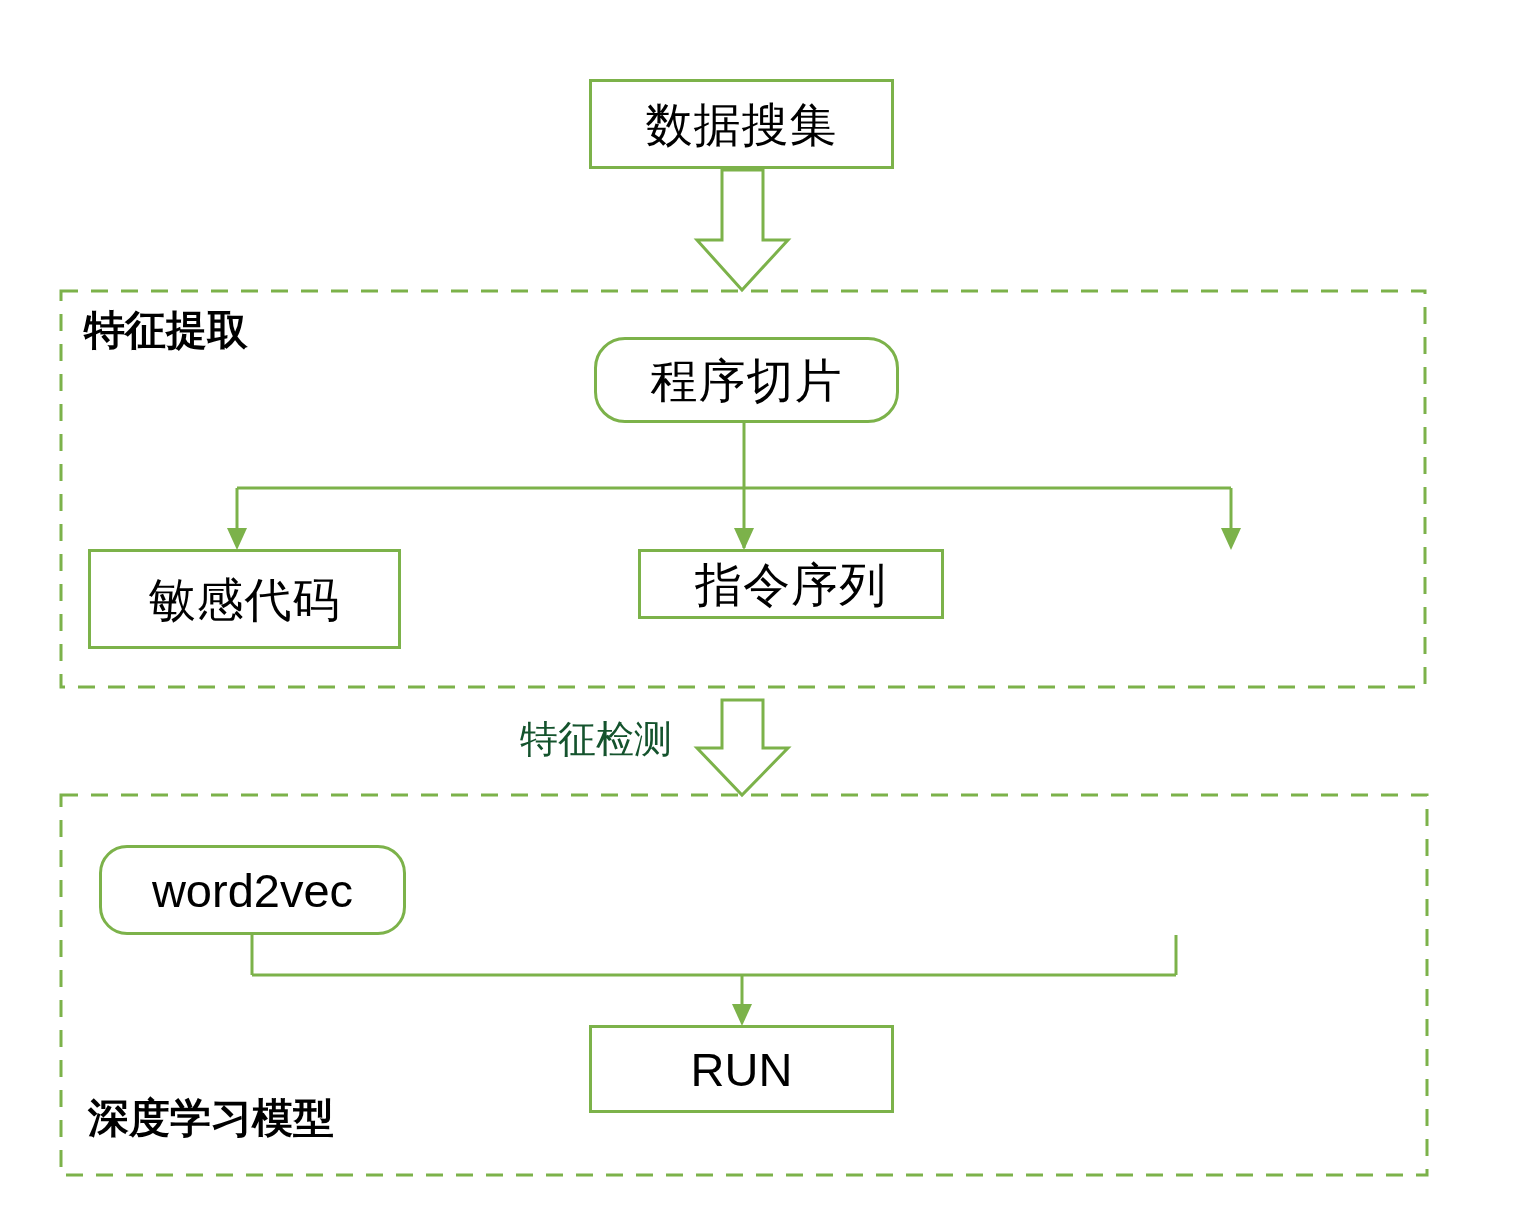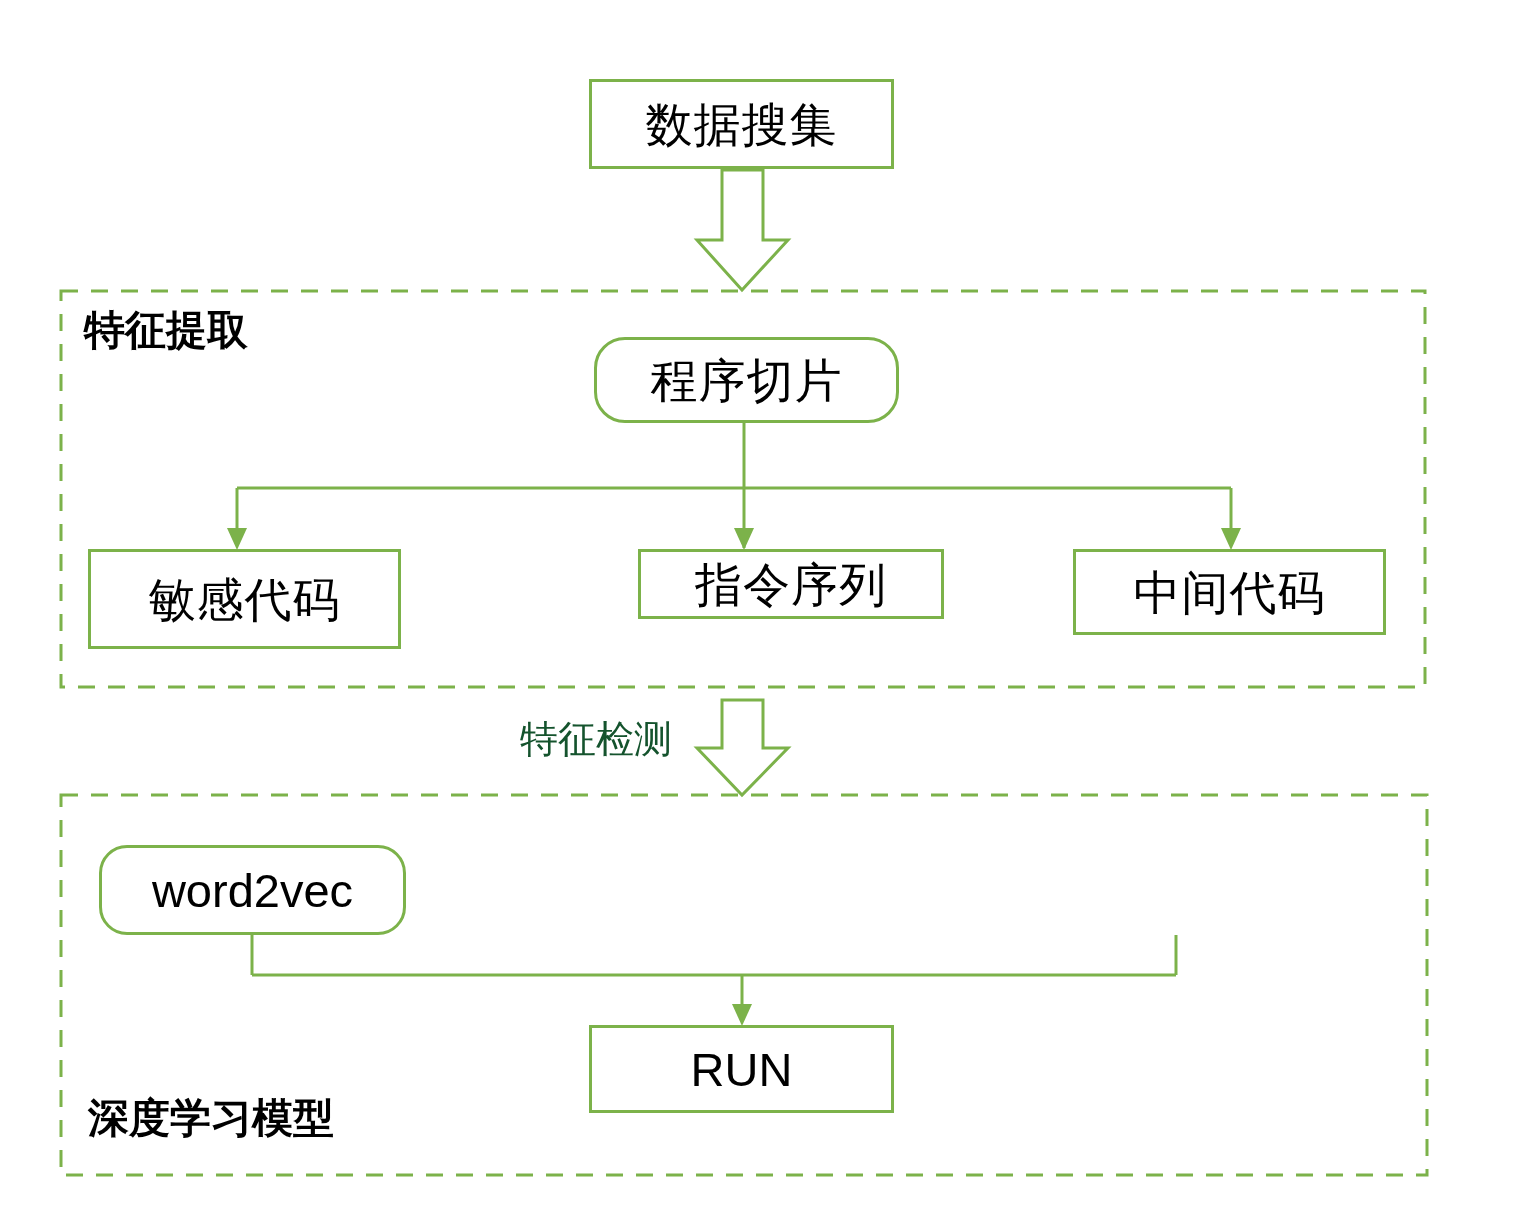--- a/index.html
+++ b/index.html
@@ -102,23 +102,20 @@
   </div>
 
   <div class="node-box cjk-node" style="left:88px; top:549px; width:313px; height:100px;">
     <span class="node-label">敏感代码</span>
   </div>
 
   <div class="node-box cjk-node" style="left:594px; top:549px; width:306px; height:70px;margin-left:44px;">
     <span class="node-label">指令序列</span>
   </div>
 
-  <div class="node-box cjk-node" style="left:1073px; top:549px; width:313px; height:86px;">
-    <span class="node-label">中间代码</span>
-  </div>
 
   <div class="edge-label" style="left:520px; top:720px;">特征检测</div>
 
   <div class="node-box latin-node" style="left:99px; top:845px; width:307px; height:90px;border-radius:28px;">
     <span class="node-label">word2vec</span>
   </div>
 
 
   <div class="node-box latin-node" style="left:589px; top:1025px; width:305px; height:88px;">
     <span class="node-label">RUN</span>

